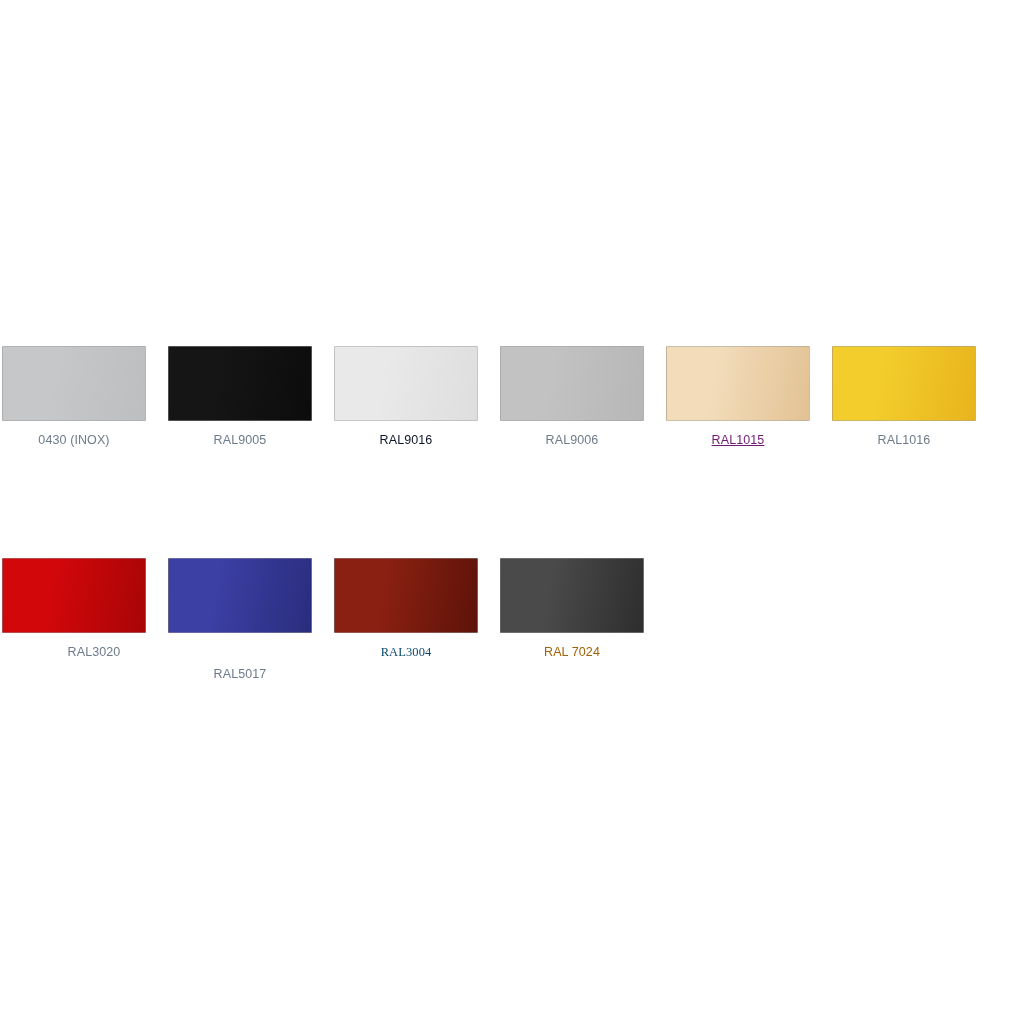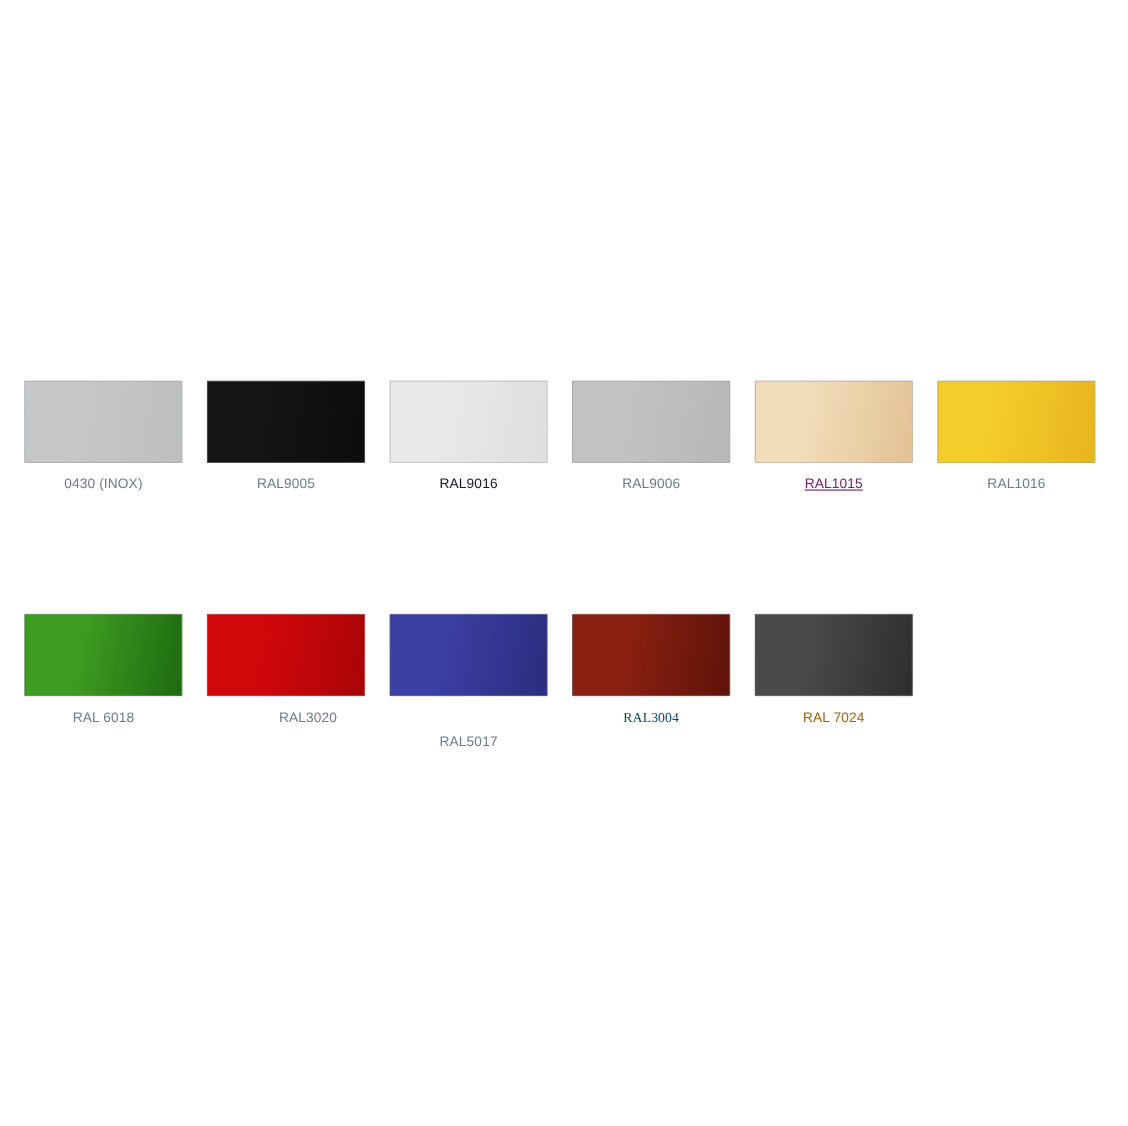--- a/index.html
+++ b/index.html
@@ -10,21 +10,21 @@
   }
   body {
     width: 1025px;
     height: 1024px;
     position: relative;
     font-family: "Liberation Sans", sans-serif;
     overflow: hidden;
   }
   #swatch-board {
     position: absolute;
-    left: 22px;
+    left: 2px;
     top: 346px;
     width: 997px;
   }
   .swatch-row {
     display: flex;
     flex-direction: row;
     align-items: flex-start;
   }
   .swatch-row + .swatch-row {
     margin-top: 110px;
@@ -80,24 +80,20 @@
       <div class="swatch-label" style="color: #701a75; text-decoration: underline;">RAL1015</div>
     </div>
     <div class="swatch-cell">
       <div class="swatch-chip" style="background: linear-gradient(100deg, rgb(243, 205, 44) 0%, rgb(243, 205, 44) 34%, rgb(232, 180, 29) 100%);"></div>
       <div class="swatch-label" style="color: rgb(109, 123, 138);">RAL1016</div>
     </div>
   </div>
 
   <div class="swatch-row">
     <div class="swatch-cell">
-      <div class="swatch-chip" style="background: linear-gradient(100deg, rgb(63, 156, 34) 0%, rgb(63, 156, 34) 34%, rgb(29, 107, 16) 100%);"></div>
-      <div class="swatch-label" style="color: rgb(109, 123, 138);">RAL 6018</div>
-    </div>
-    <div class="swatch-cell">
       <div class="swatch-chip" style="background: linear-gradient(100deg, rgb(210, 7, 10) 0%, rgb(210, 7, 10) 34%, rgb(168, 5, 7) 100%);"></div>
       <div class="swatch-label" style="color: rgb(109, 123, 138); margin-left: 40px;">RAL3020</div>
     </div>
     <div class="swatch-cell">
       <div class="swatch-chip" style="background: linear-gradient(100deg, rgb(60, 63, 163) 0%, rgb(60, 63, 163) 34%, rgb(42, 45, 125) 100%);"></div>
       <div class="swatch-label" style="color: rgb(109, 123, 138); margin-top: 33px;">RAL5017</div>
     </div>
     <div class="swatch-cell">
       <div class="swatch-chip" style="background: linear-gradient(100deg, rgb(138, 32, 18) 0%, rgb(138, 32, 18) 34%, rgb(94, 19, 9) 100%);"></div>
       <div class="swatch-label" style="color: #0c4a6e; font-family: Liberation Serif, serif;">RAL3004</div>

